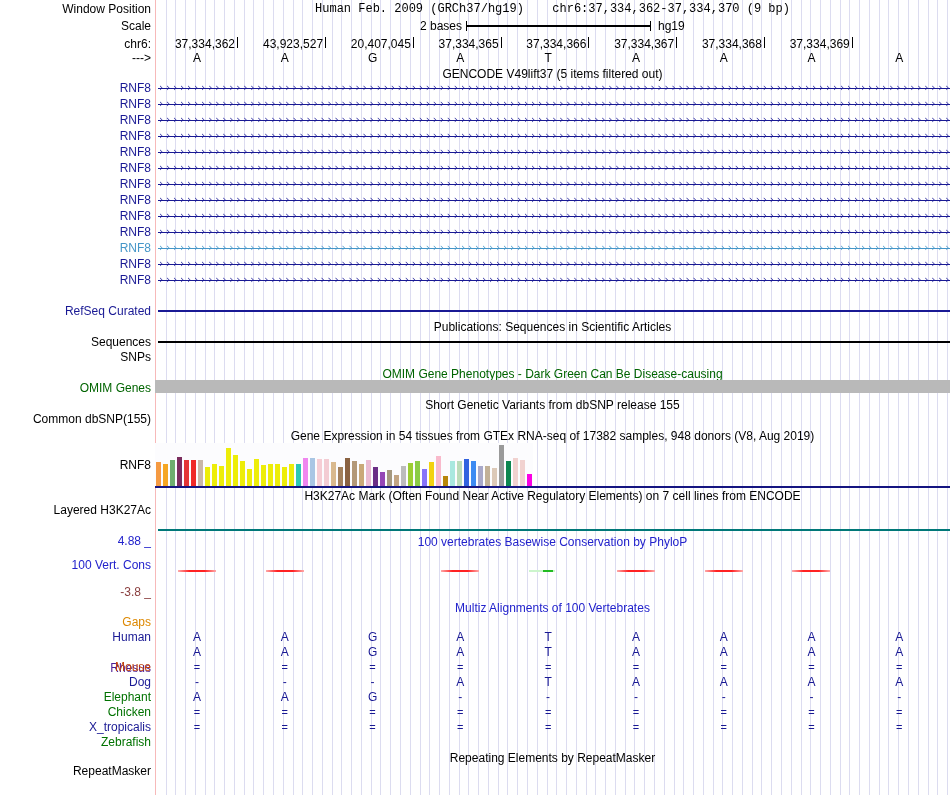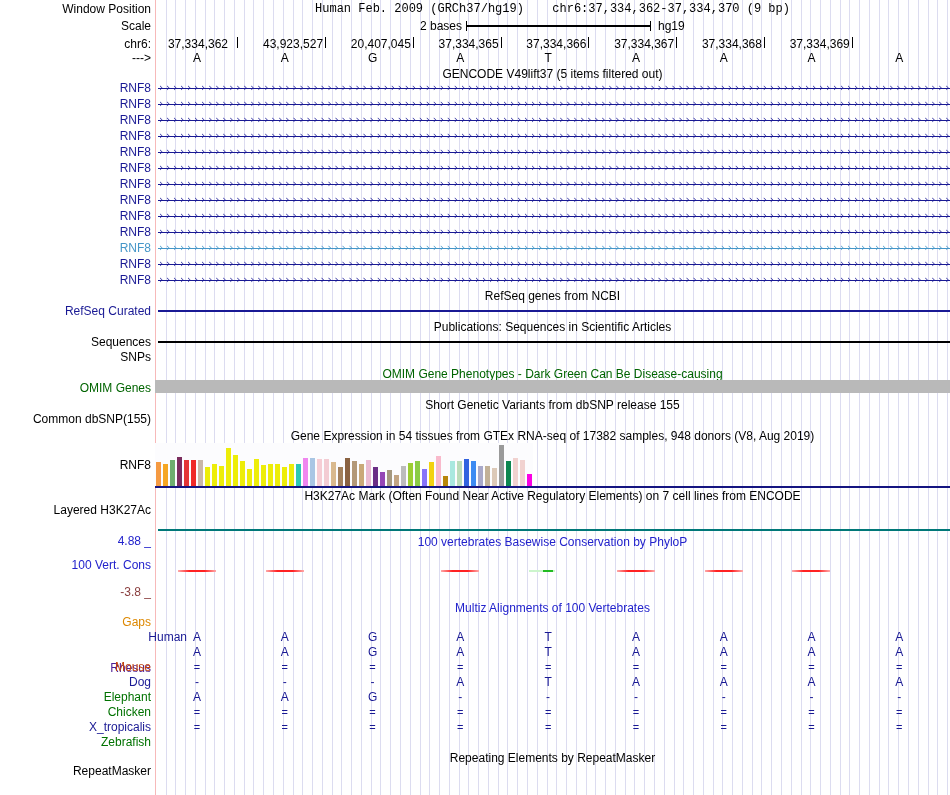--- a/index.html
+++ b/index.html
@@ -123,21 +123,21 @@
   <div class="lblcol" style="top:19px;">Scale</div>
   <div class="abs" style="left:330px;top:19px;width:132px;text-align:right;">2 bases</div>
   <div class="hline" style="left:466px;top:25px;width:185px;height:1.5px;background:#000;"></div>
   <div class="abs" style="left:466px;top:21px;width:1px;height:10px;background:#000;"></div>
   <div class="abs" style="left:650px;top:21px;width:1px;height:10px;background:#000;"></div>
   <div class="abs" style="left:658px;top:19px;">hg19</div>
 
   <div class="lblcol" style="top:37px;">chr6:</div>
   <div id="coords">
       <div class="tick" style="left: 237.3px; top: 37px;"></div>
-      <div class="coordnum" style="left: 160px; top: 37px; width: 68px;">37,334,362</div>
+      <div class="coordnum" style="left: 167px; top: 37px; width: 68px;">37,334,362</div>
       <div class="tick" style="left: 325.08px; top: 37px;"></div>
       <div class="coordnum" style="left: 243.08px; top: 37px; width: 80px;">43,923,527</div>
       <div class="tick" style="left: 412.86px; top: 37px;"></div>
       <div class="coordnum" style="left: 330.86px; top: 37px; width: 80px;">20,407,045</div>
       <div class="tick" style="left: 500.64px; top: 37px;"></div>
       <div class="coordnum" style="left: 418.64px; top: 37px; width: 80px;">37,334,365</div>
       <div class="tick" style="left: 588.42px; top: 37px;"></div>
       <div class="coordnum" style="left: 506.42px; top: 37px; width: 80px;">37,334,366</div>
       <div class="tick" style="left: 676.2px; top: 37px;"></div>
       <div class="coordnum" style="left: 594.2px; top: 37px; width: 80px;">37,334,367</div>
@@ -222,21 +222,20 @@
         <div class="rnf8line" style="background: rgb(25, 25, 148);"></div>
         <div class="chev" style="color: rgb(25, 25, 148);">››››››››››››››››››››››››››››››››››››››››››››››››››››››››››››››››››››››››››››››››››››››››››››››››››››››››››››››››››››››››››››››››››››››››››››››››››››››››››››››››</div>
       </div>
       <div class="lblcol" style="top: 273px; color: rgb(25, 25, 148);">RNF8</div>
       <div class="rnf8row" style="top: 271.5px;">
         <div class="rnf8line" style="background: rgb(25, 25, 148);"></div>
         <div class="chev" style="color: rgb(25, 25, 148);">››››››››››››››››››››››››››››››››››››››››››››››››››››››››››››››››››››››››››››››››››››››››››››››››››››››››››››››››››››››››››››››››››››››››››››››››››››››››››››››››</div>
       </div>
     </div>
 
-  <div class="title" style="top:289px;">RefSeq genes from NCBI</div>
   <div class="lblcol" style="top: 304px; color: rgb(25, 25, 148);" id="refseq-label">RefSeq Curated</div>
   <div class="hline" id="refseq-line" style="left: 158px; right: 0px; top: 310px; height: 1.5px; background: rgb(25, 25, 148);"></div>
 
   <div class="title" style="top:320px;">Publications: Sequences in Scientific Articles</div>
   <div class="lblcol" style="top:335px;">Sequences</div>
   <div class="hline" style="left:158px;right:0;top:341px;height:1.5px;background:#000;"></div>
   <div class="lblcol" style="top:350px;">SNPs</div>
 
   <div class="title" style="top: 367px; color: rgb(0, 100, 0);" id="omim-title">OMIM Gene Phenotypes - Dark Green Can Be Disease-causing</div>
   <div class="hline" id="omim-bar" style="left: 155px; right: 0px; top: 380px; height: 13px; background: rgb(185, 185, 185);"></div>
@@ -319,21 +318,21 @@
       <div class="dash" style="left: 441.34px; top: 570px; width: 38px; background: linear-gradient(to right, rgb(255, 170, 170), rgb(255, 34, 34) 30%, rgb(255, 34, 34) 70%, rgb(255, 170, 170));"></div>
       <div class="dash" style="left: 616.9px; top: 570px; width: 38px; background: linear-gradient(to right, rgb(255, 170, 170), rgb(255, 34, 34) 30%, rgb(255, 34, 34) 70%, rgb(255, 170, 170));"></div>
       <div class="dash" style="left: 704.68px; top: 570px; width: 38px; background: linear-gradient(to right, rgb(255, 170, 170), rgb(255, 34, 34) 30%, rgb(255, 34, 34) 70%, rgb(255, 170, 170));"></div>
       <div class="dash" style="left: 792.46px; top: 570px; width: 38px; background: linear-gradient(to right, rgb(255, 170, 170), rgb(255, 34, 34) 30%, rgb(255, 34, 34) 70%, rgb(255, 170, 170));"></div>
       <div class="dash" style="left: 529.12px; top: 570px; width: 26px; background: linear-gradient(to right, rgb(204, 245, 204) 0px, rgb(204, 245, 204) 55%, rgb(34, 187, 34) 55%, rgb(34, 187, 34) 92%, rgb(204, 245, 204) 92%);"></div>
     </div>
 
   <div class="title" style="top: 601px; color: rgb(34, 34, 204);" id="multiz-title">Multiz Alignments of 100 Vertebrates</div>
   <div id="multiz-rows">
       <div class="lblcol" style="top: 615px; color: rgb(221, 136, 0);">Gaps</div>
-      <div class="lblcol" style="top: 630px; color: rgb(25, 25, 148); padding-left: 36px;">Human</div>
+      <div class="lblcol" style="top: 630px; color: rgb(25, 25, 148);">Human</div>
       <div class="multizcell" style="left: 186px; top: 630px; color: rgb(25, 25, 148);">A</div>
       <div class="multizcell" style="left: 273.78px; top: 630px; color: rgb(25, 25, 148);">A</div>
       <div class="multizcell" style="left: 361.56px; top: 630px; color: rgb(25, 25, 148);">G</div>
       <div class="multizcell" style="left: 449.34px; top: 630px; color: rgb(25, 25, 148);">A</div>
       <div class="multizcell" style="left: 537.12px; top: 630px; color: rgb(25, 25, 148);">T</div>
       <div class="multizcell" style="left: 624.9px; top: 630px; color: rgb(25, 25, 148);">A</div>
       <div class="multizcell" style="left: 712.68px; top: 630px; color: rgb(25, 25, 148);">A</div>
       <div class="multizcell" style="left: 800.46px; top: 630px; color: rgb(25, 25, 148);">A</div>
       <div class="multizcell" style="left: 888.24px; top: 630px; color: rgb(25, 25, 148);">A</div>
       <div class="lblcol" style="top: 645px; color: #4c1d95; margin-top: 16px;">Rhesus</div>

